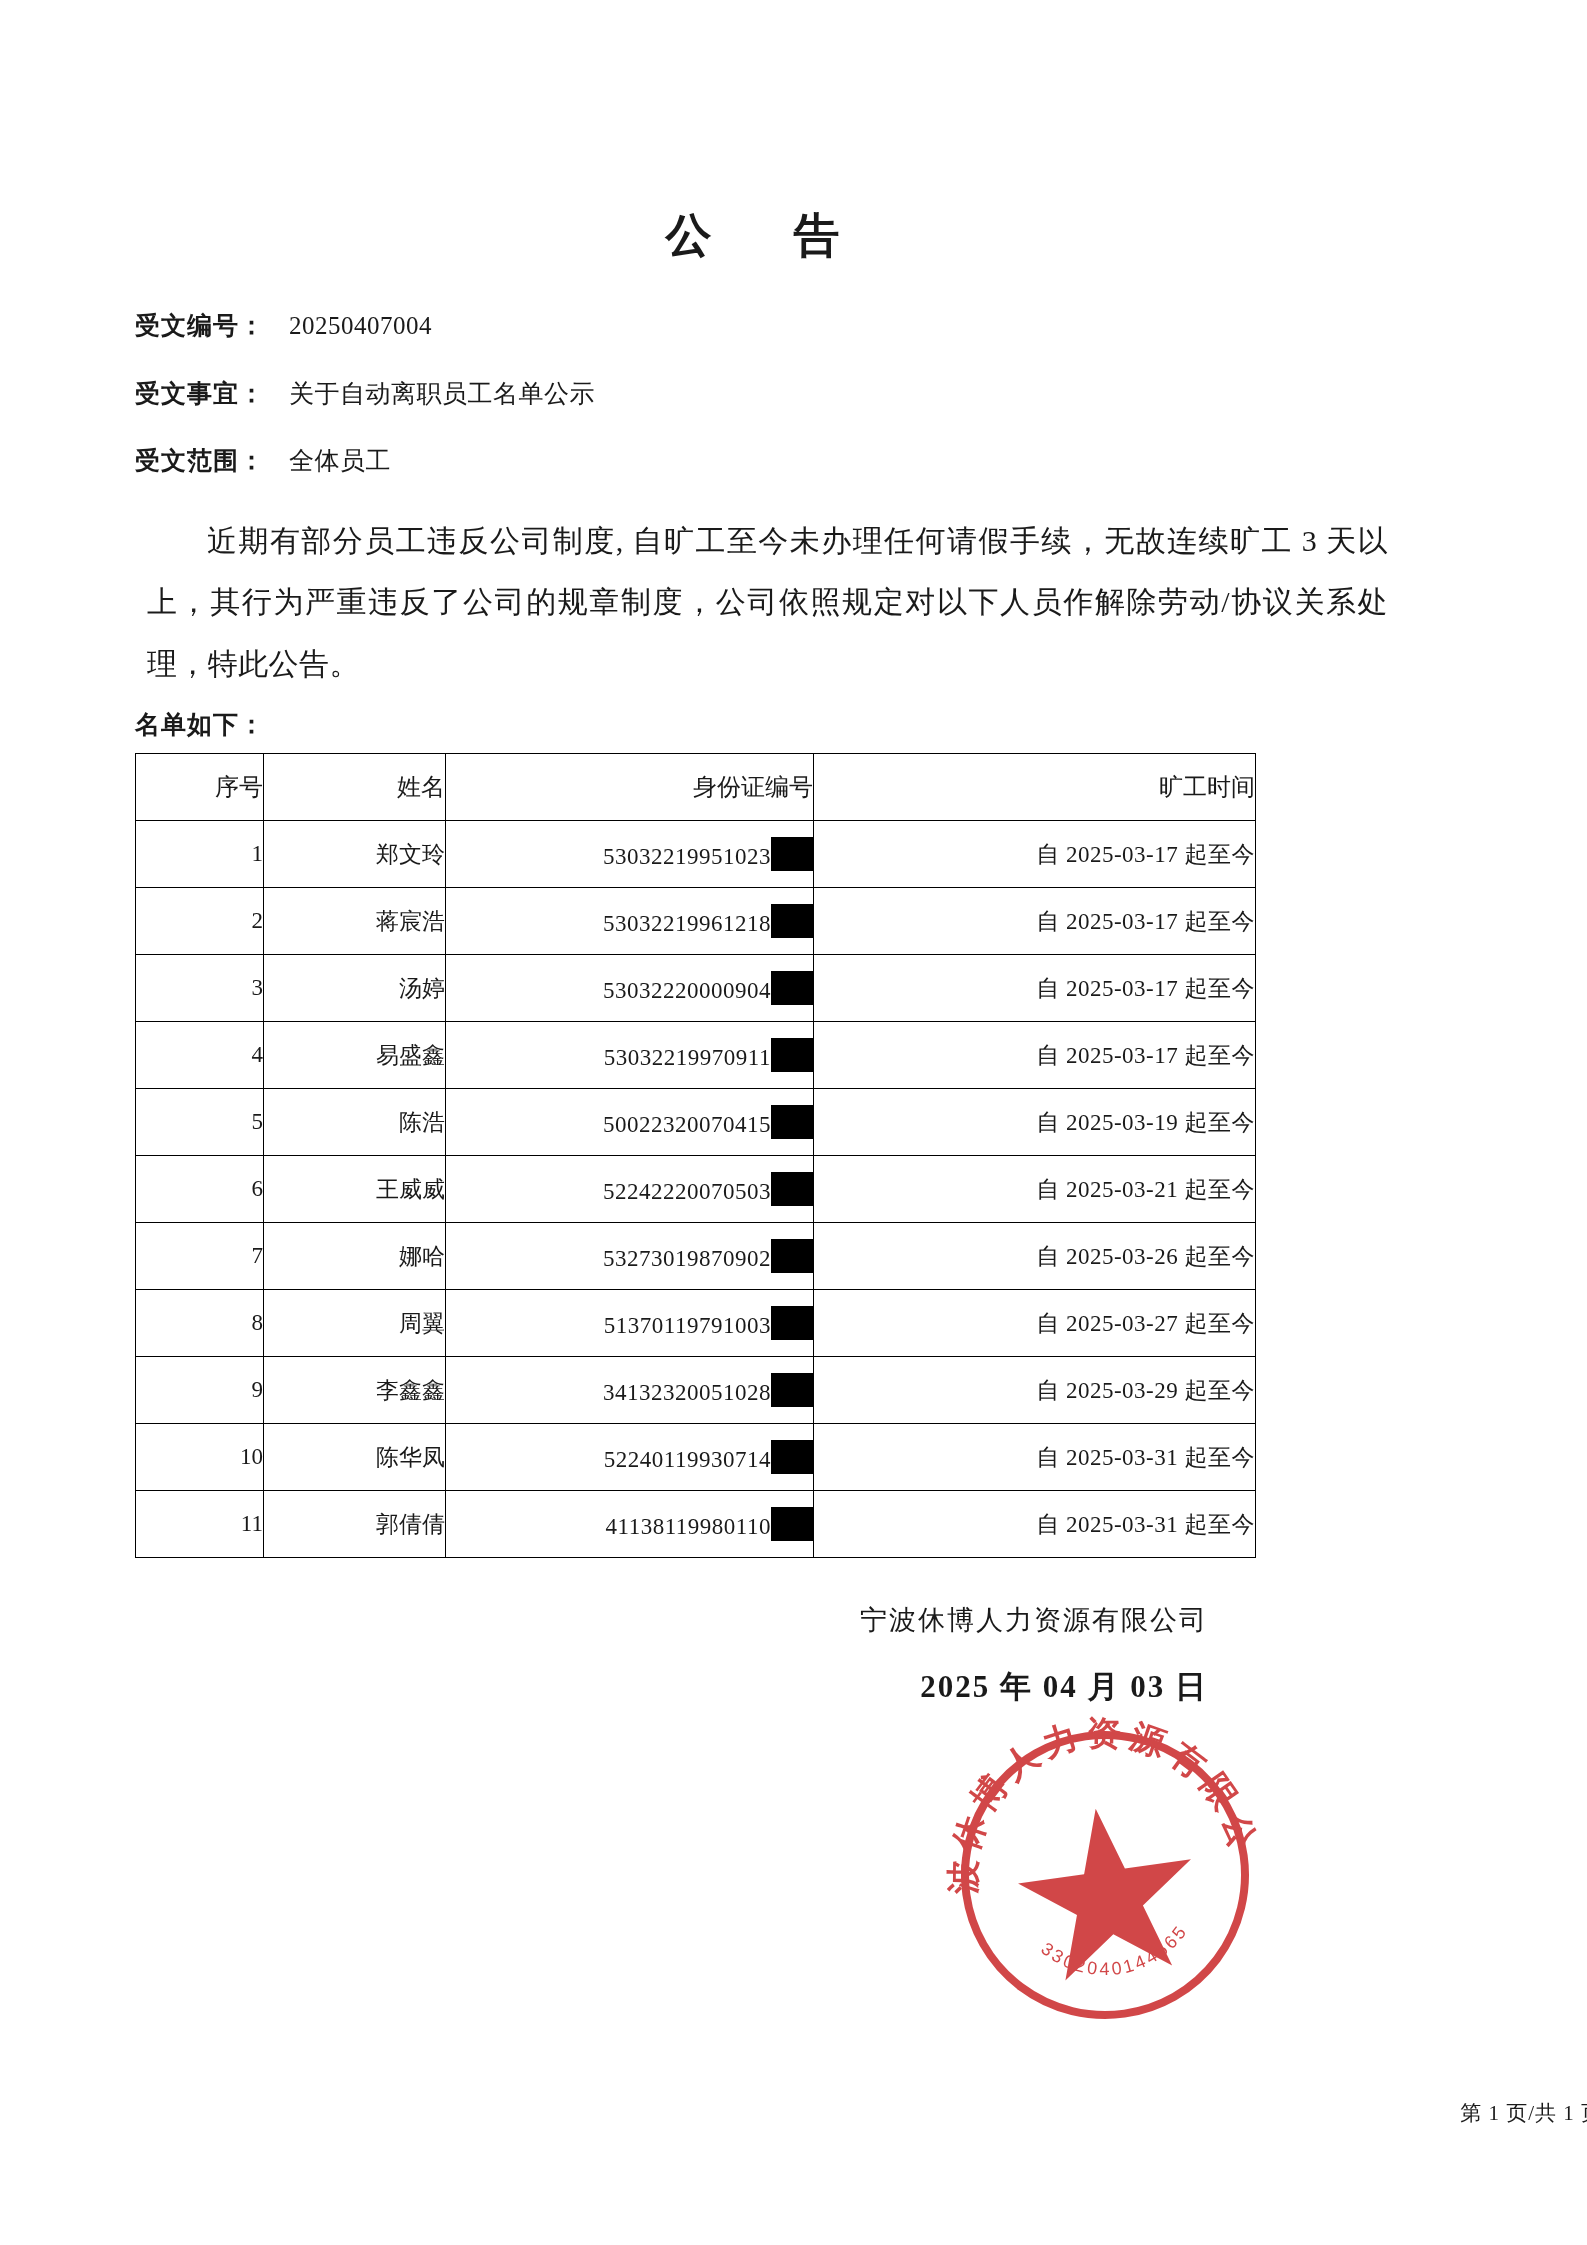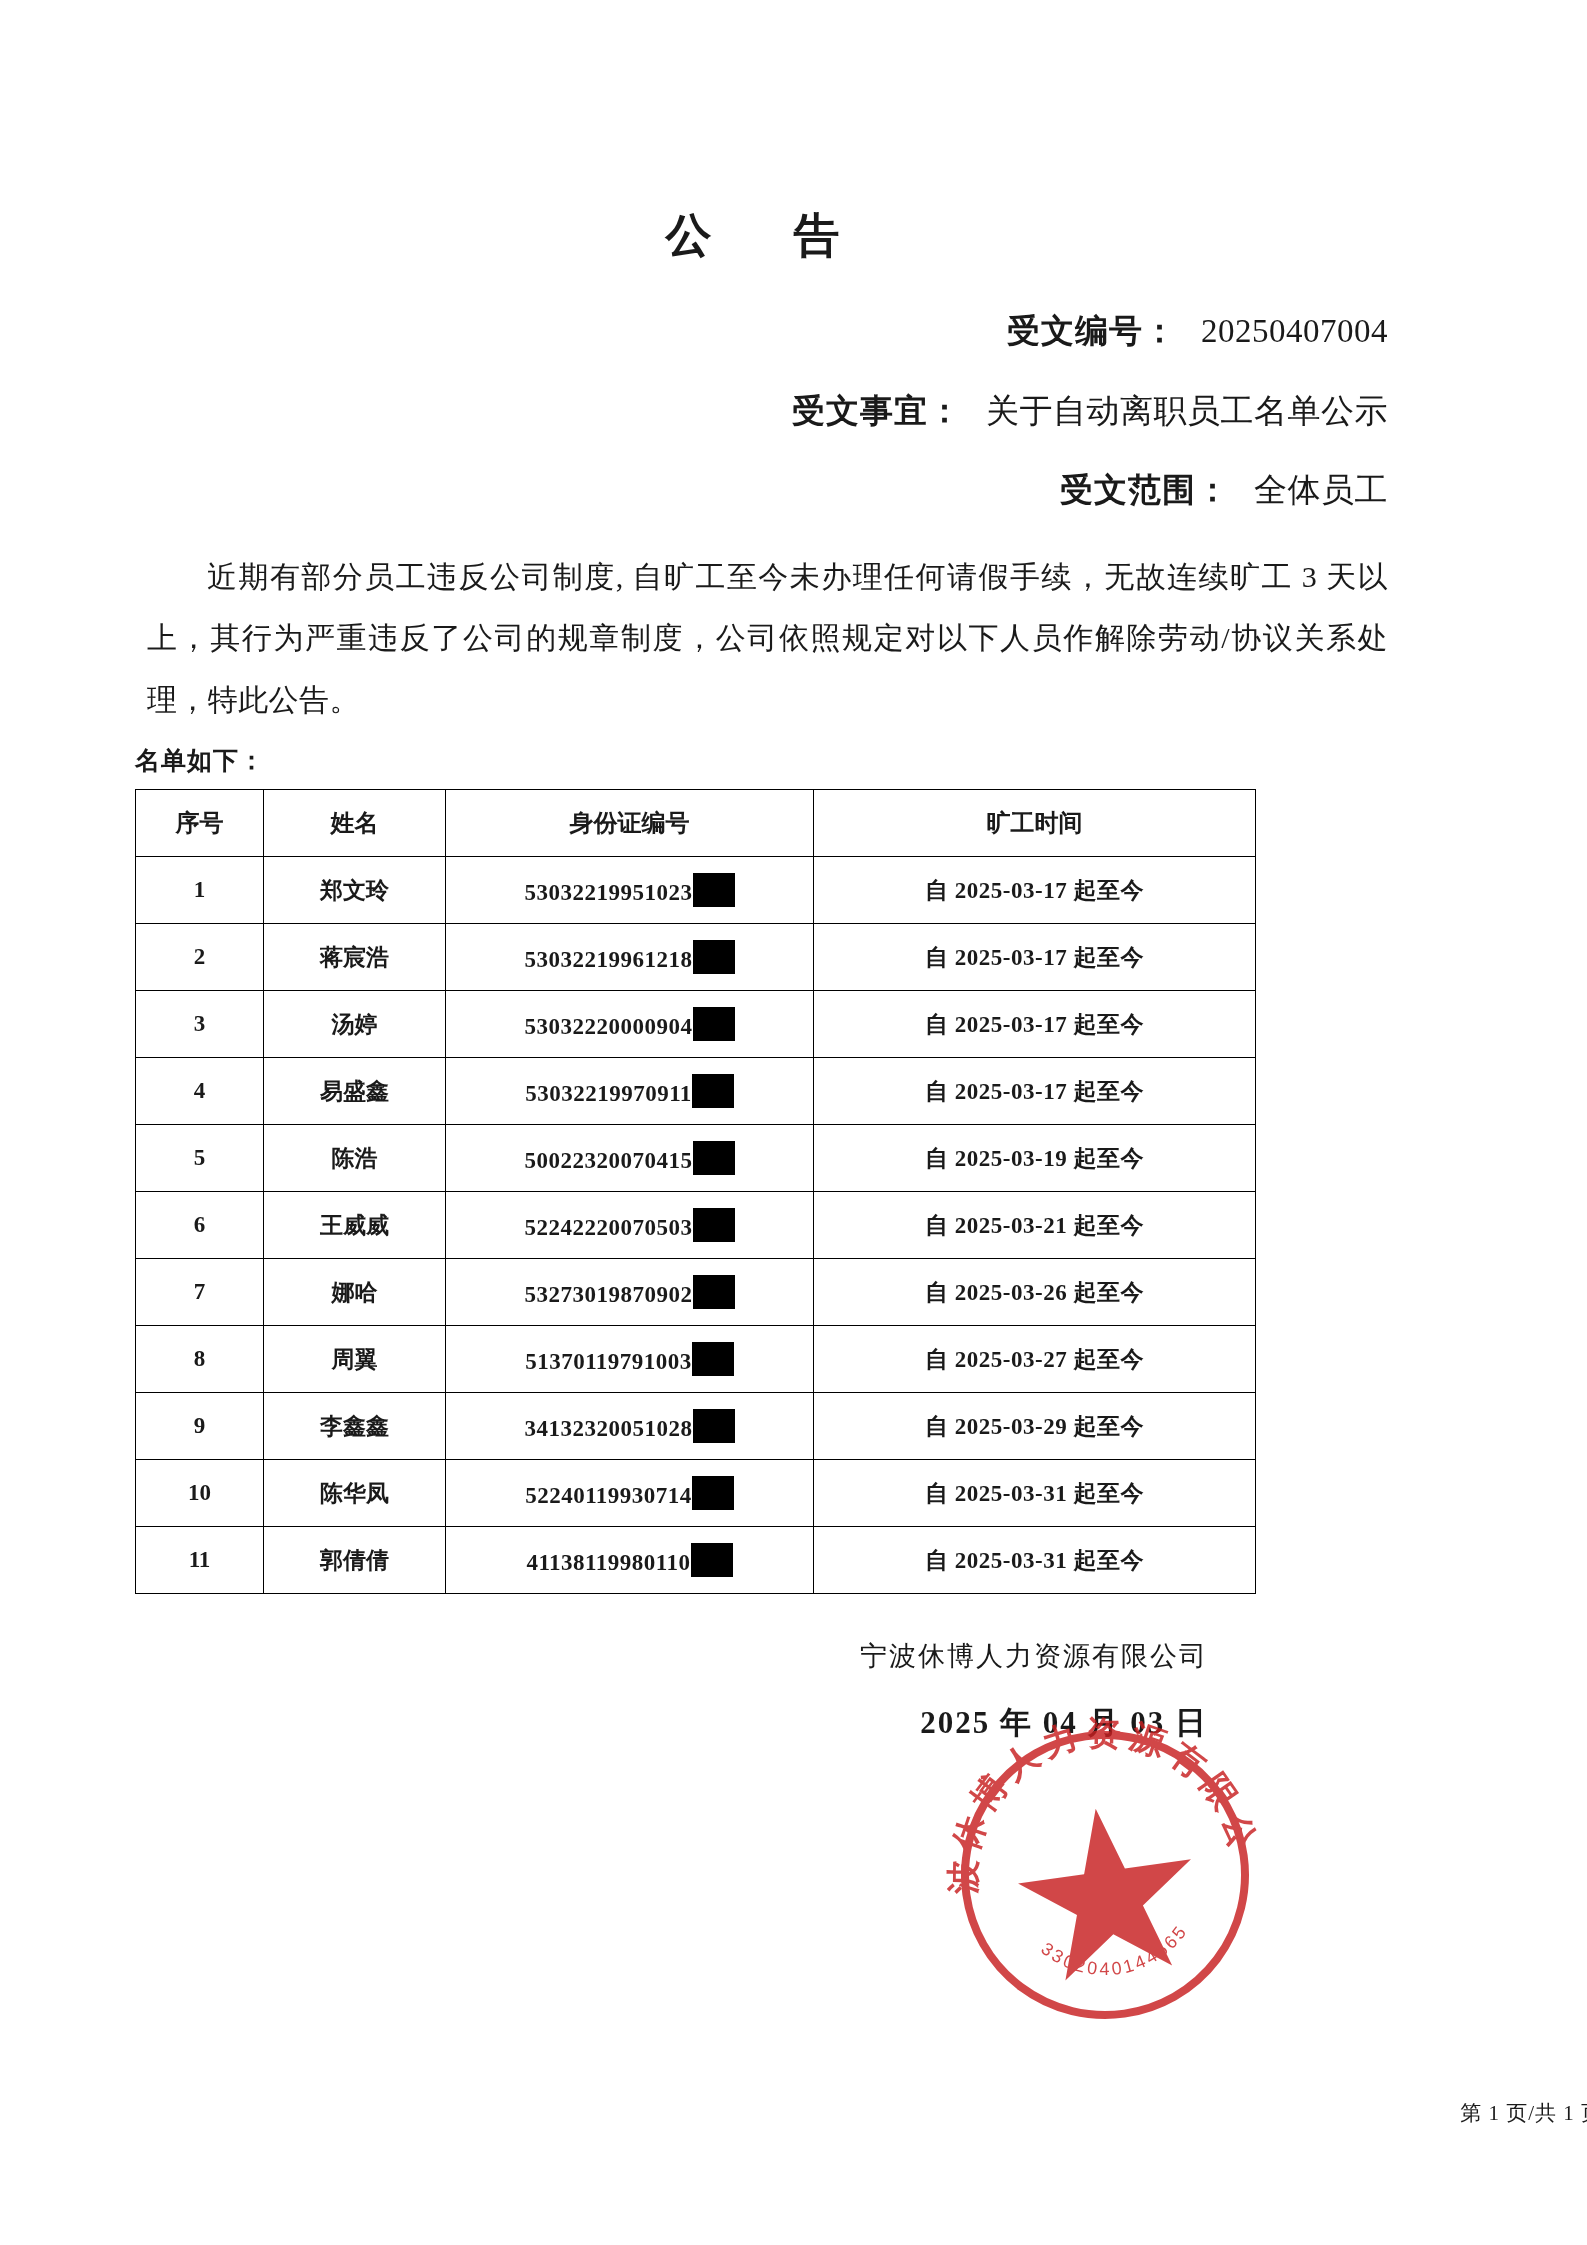--- a/index.html
+++ b/index.html
@@ -25,26 +25,25 @@
   }
   .doc-title {
     text-align: center;
     font-size: 46px;
     font-weight: bold;
     letter-spacing: 18px;
     margin: 55px 0 40px 0;
     font-family: "Liberation Serif", "DejaVu Serif", serif;
   }
   .meta-line {
-    font-size: 33px;
+    font-size: 25px;
     margin: 0 0 30px 0;
     line-height: 1.5;
     display: flex;
     align-items: baseline;
-    justify-content: flex-end;
   }
   .meta-label {
     font-weight: bold;
     white-space: nowrap;
     letter-spacing: 1px;
   }
   .meta-value {
     font-weight: normal;
     letter-spacing: 0.5px;
     margin-left: 24px;
@@ -66,23 +65,23 @@
   }
   table.name-table {
     border-collapse: collapse;
     width: 1120px;
     margin: 0 0 0 0;
     table-layout: fixed;
   }
   table.name-table th,
   table.name-table td {
     border: 1.5px solid #000;
-    text-align: center;
+    text-align: right;
     font-size: 23px;
-    font-weight: bold;
+    font-weight: normal;
     padding: 0;
     height: 66px;
     font-family: "Liberation Serif", "DejaVu Serif", serif;
   }
   table.name-table th {
     font-size: 24px;
   }
   col.c1 { width: 128px; }
   col.c2 { width: 182px; }
   col.c3 { width: 368px; }

